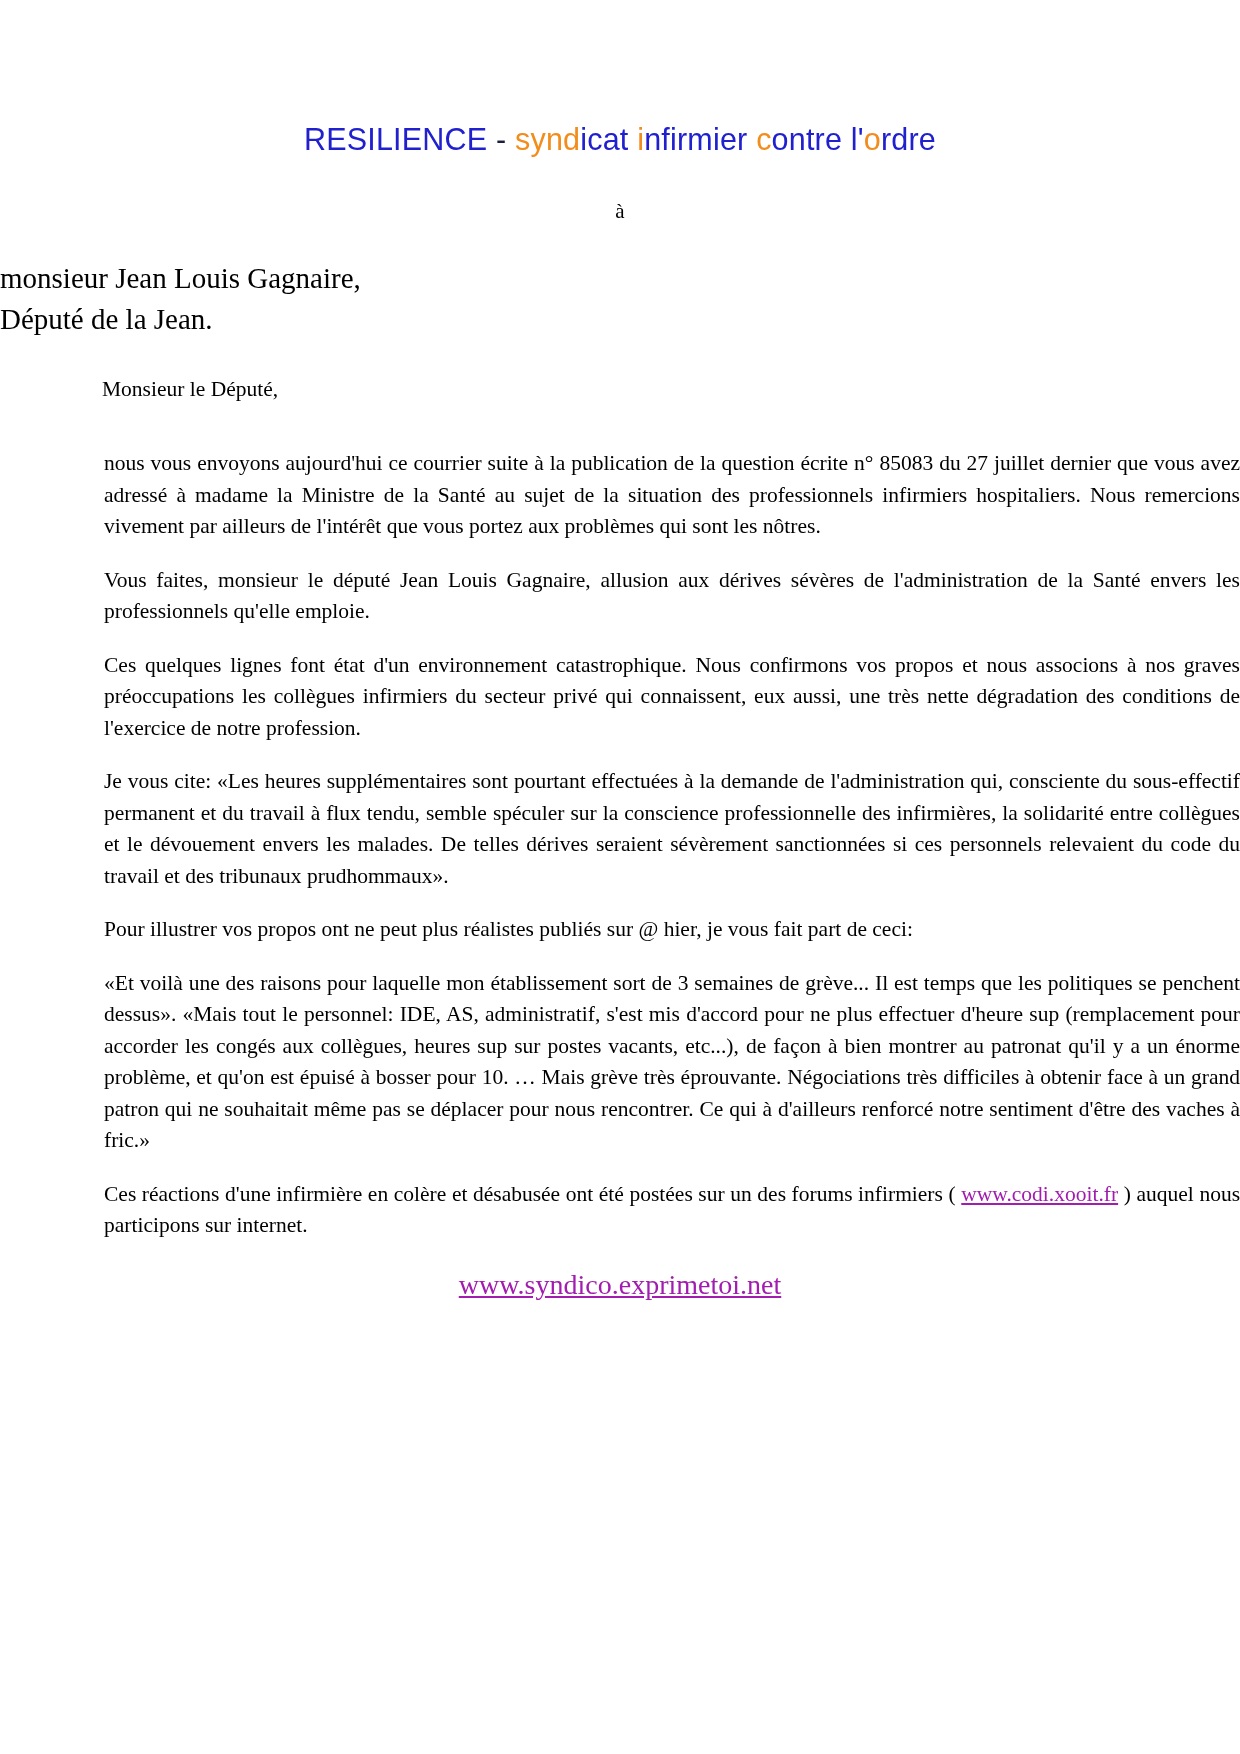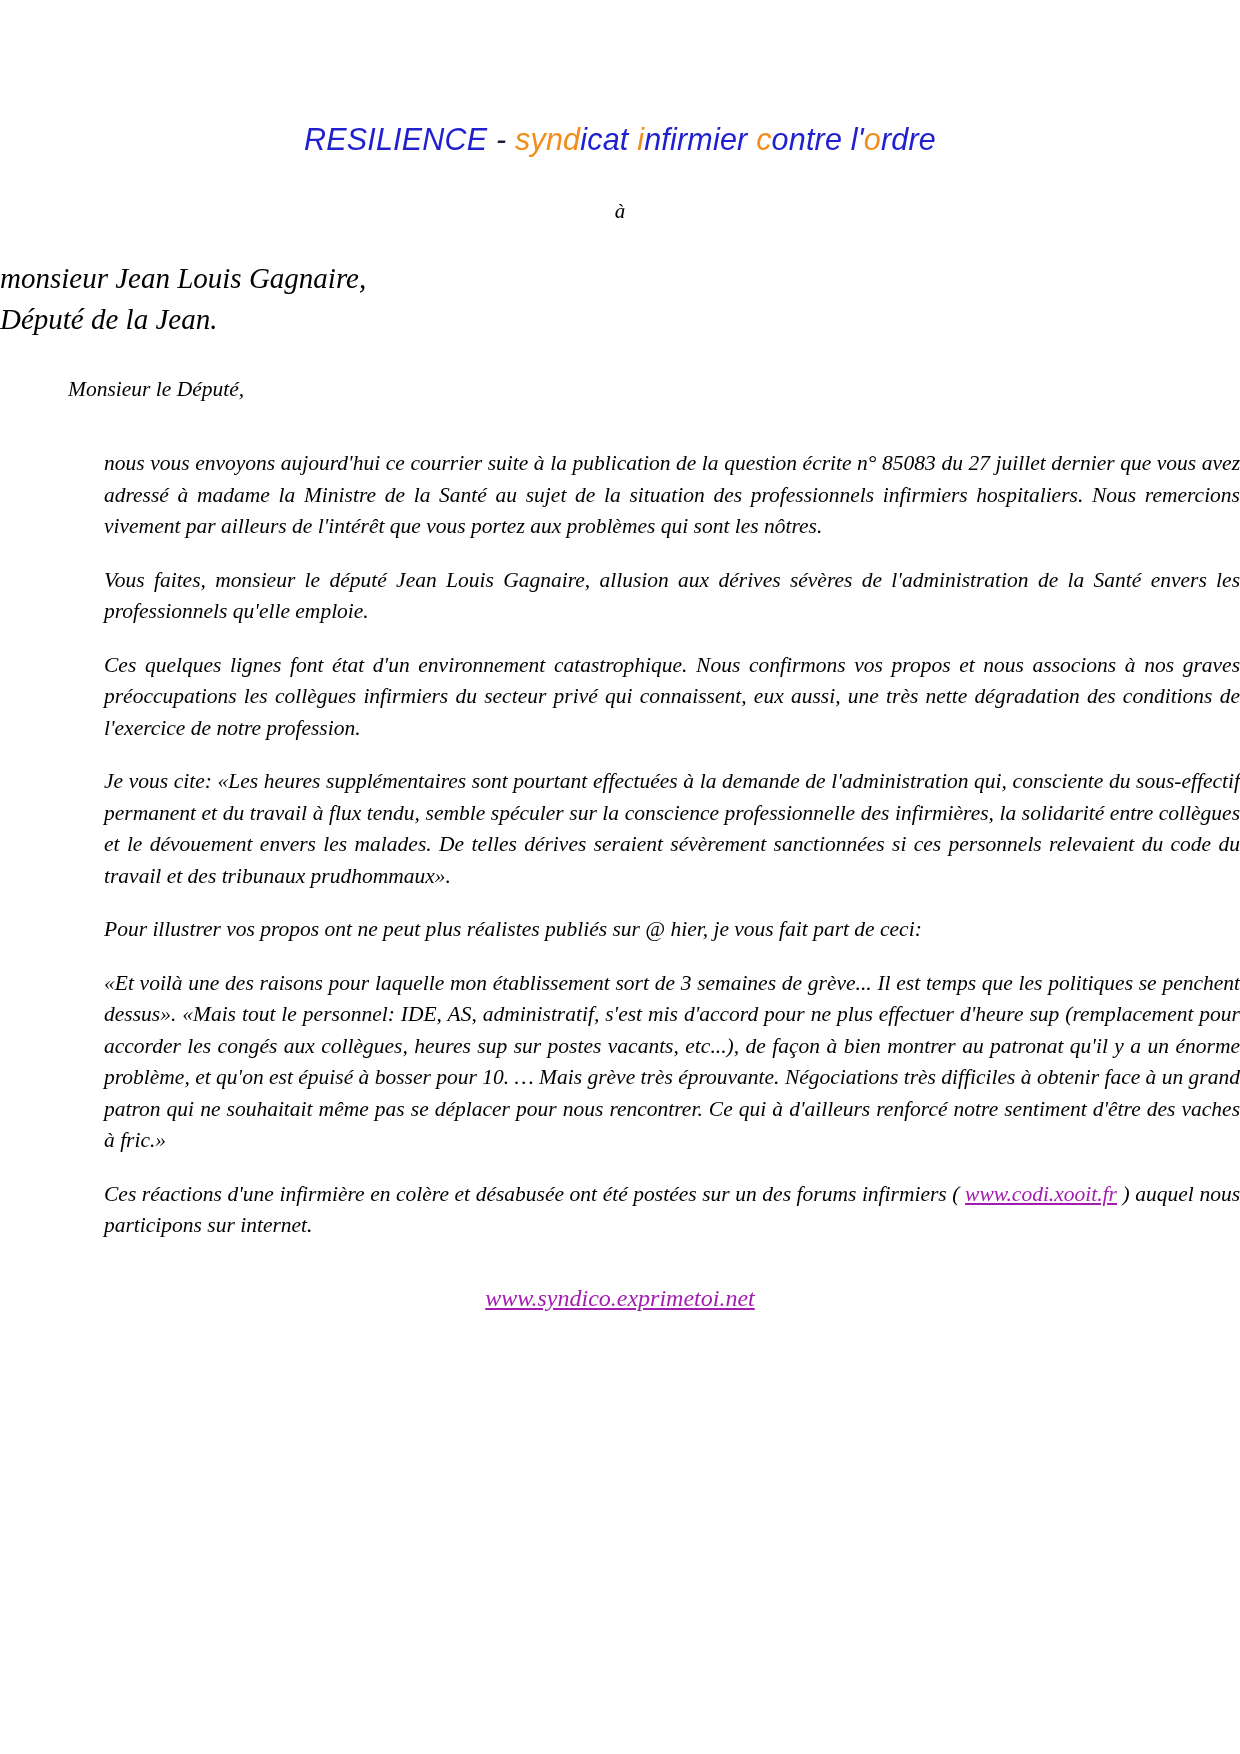--- a/index.html
+++ b/index.html
@@ -15,21 +15,20 @@
     color: #000000;
     position: relative;
     overflow: hidden;
   }
   .page {
     width: 1240px;
     height: 1754px;
     box-sizing: border-box;
     padding: 0;
     position: relative;
-    font-style: italic;
   }
 
   
   .title {
     text-align: center;
     font-family: "Liberation Sans", "DejaVu Sans", sans-serif;
     font-size: 30.5px;
     font-weight: normal;
     letter-spacing: 0.2px;
     margin: 0;
@@ -66,21 +65,21 @@
     padding-top: 52px;
     padding-right: 206px;
     line-height: 1.2;
   }
 
   
   .salutation {
     font-size: 21.5px;
     margin: 0;
     padding-top: 36px;
-    padding-left: 68px;
+    padding-left: 102px;
     line-height: 1.2;
   }
 
   
   .body-block {
     padding-left: 104px;
     padding-top: 46px;
     box-sizing: border-box;
     width: 1240px;
   }
@@ -94,22 +93,22 @@
   }
   .body-block p:last-child { margin-bottom: 0; }
 
   a.link {
     color: #a21caf;
     text-decoration: underline;
   }
 
   .footer-link {
     text-align: center;
-    font-size: 24px;
-    margin: 16px;
+    font-size: 28px;
+    margin: 0;
     padding-top: 26px;
     line-height: 1.2;
   }
 </style>
 </head>
 <body>
 
 <div class="page">
 
   <h1 class="title">

